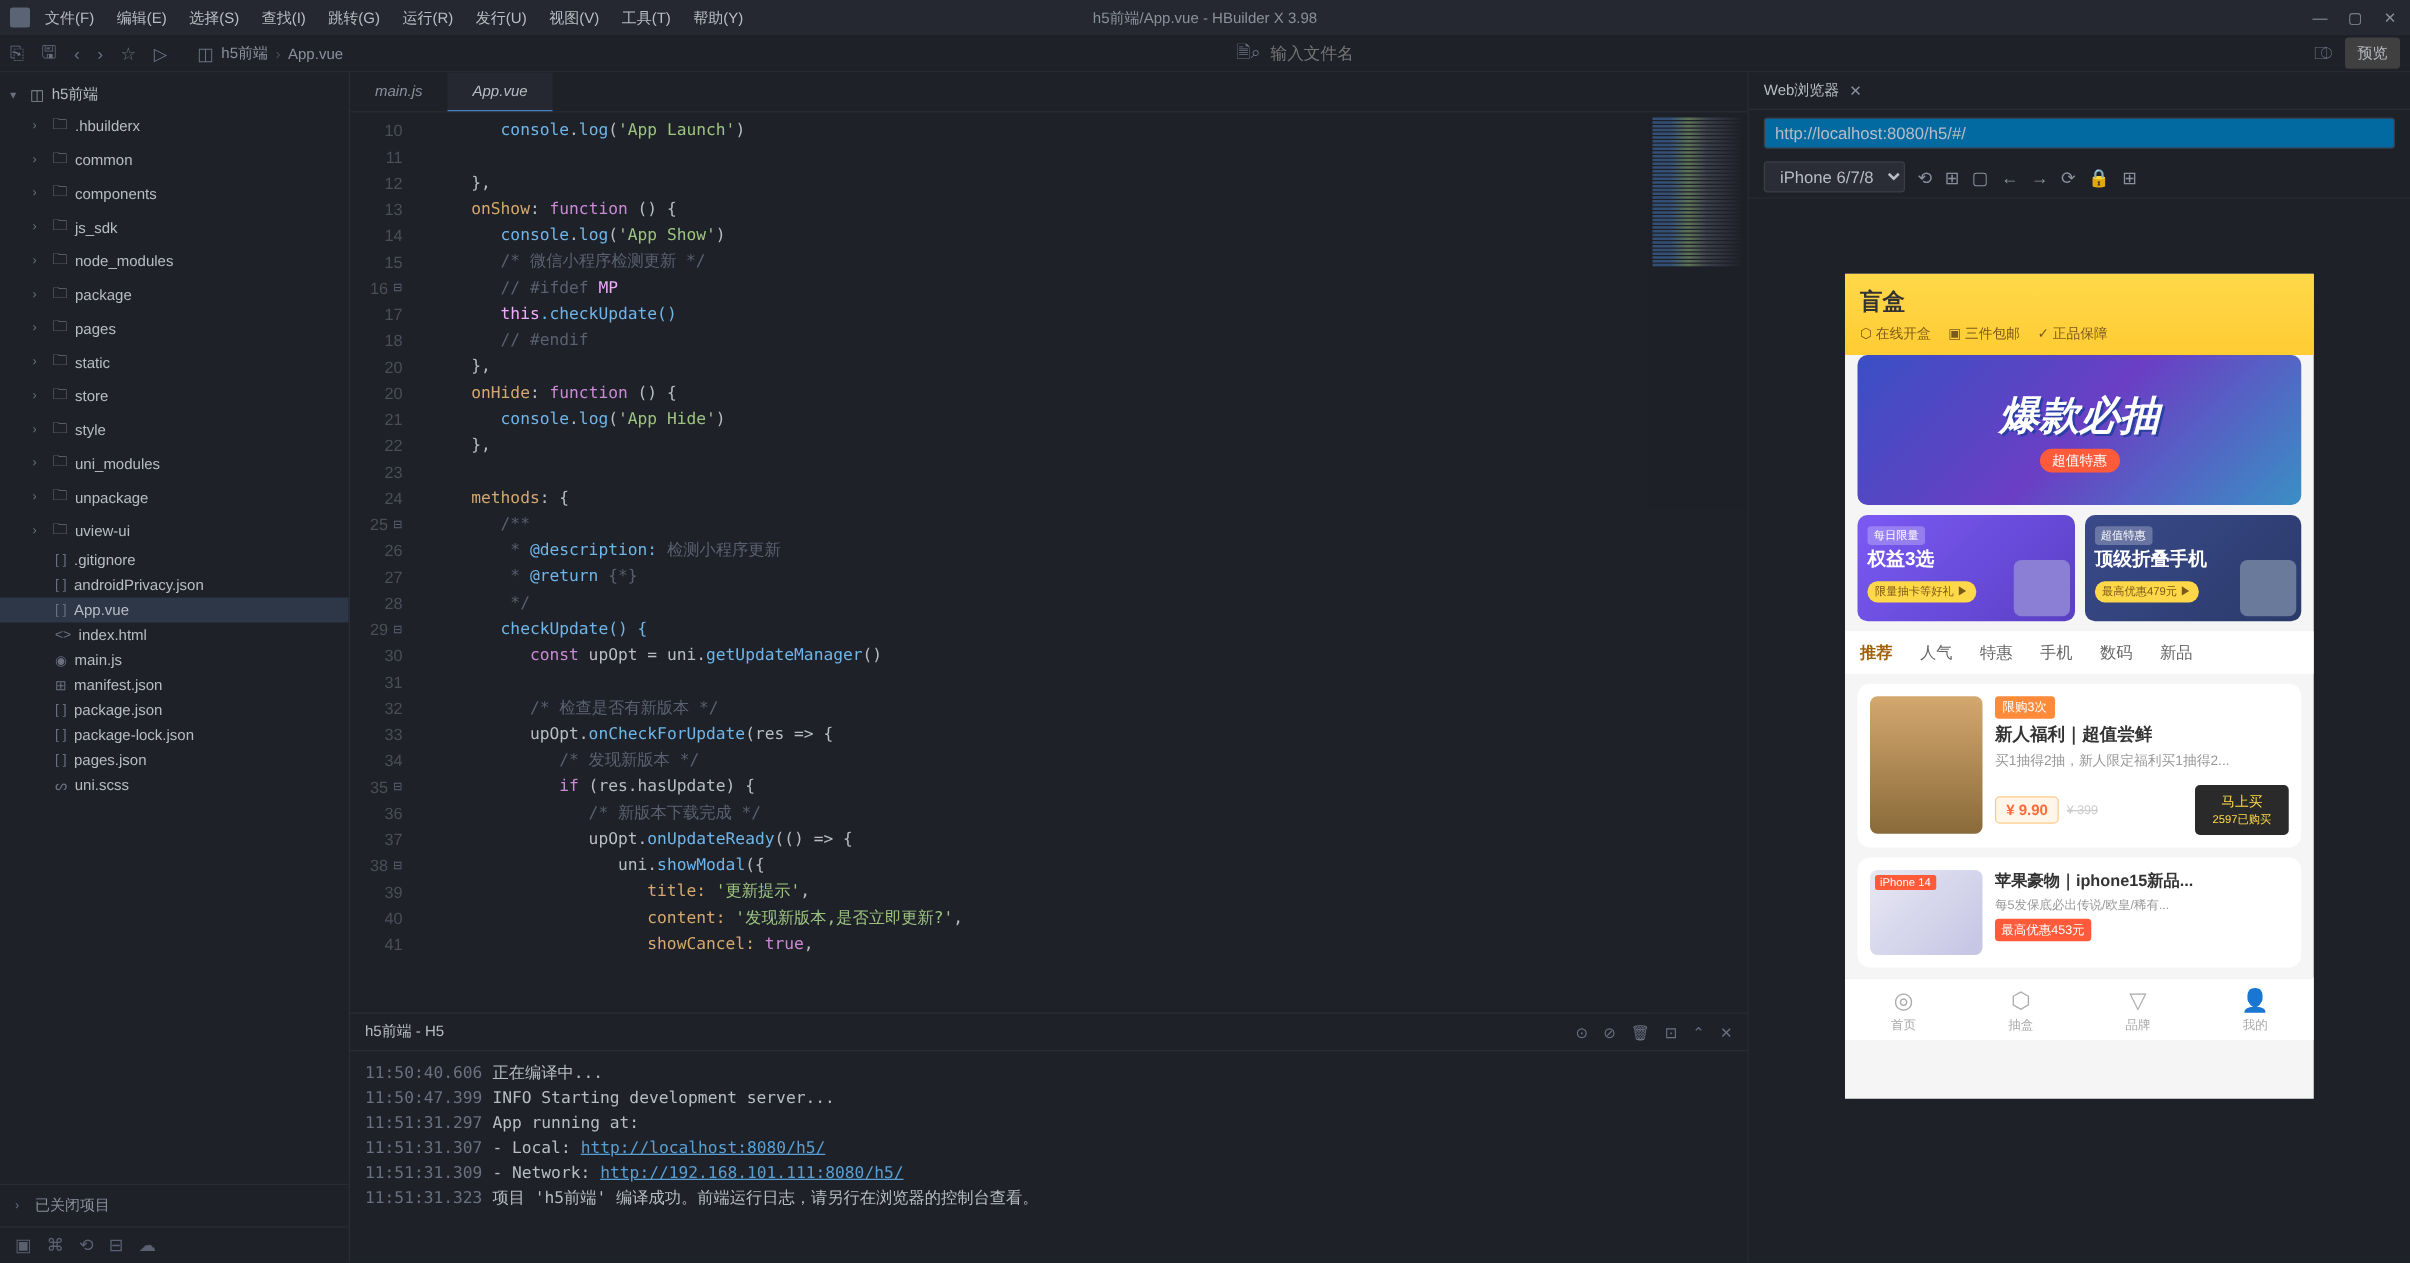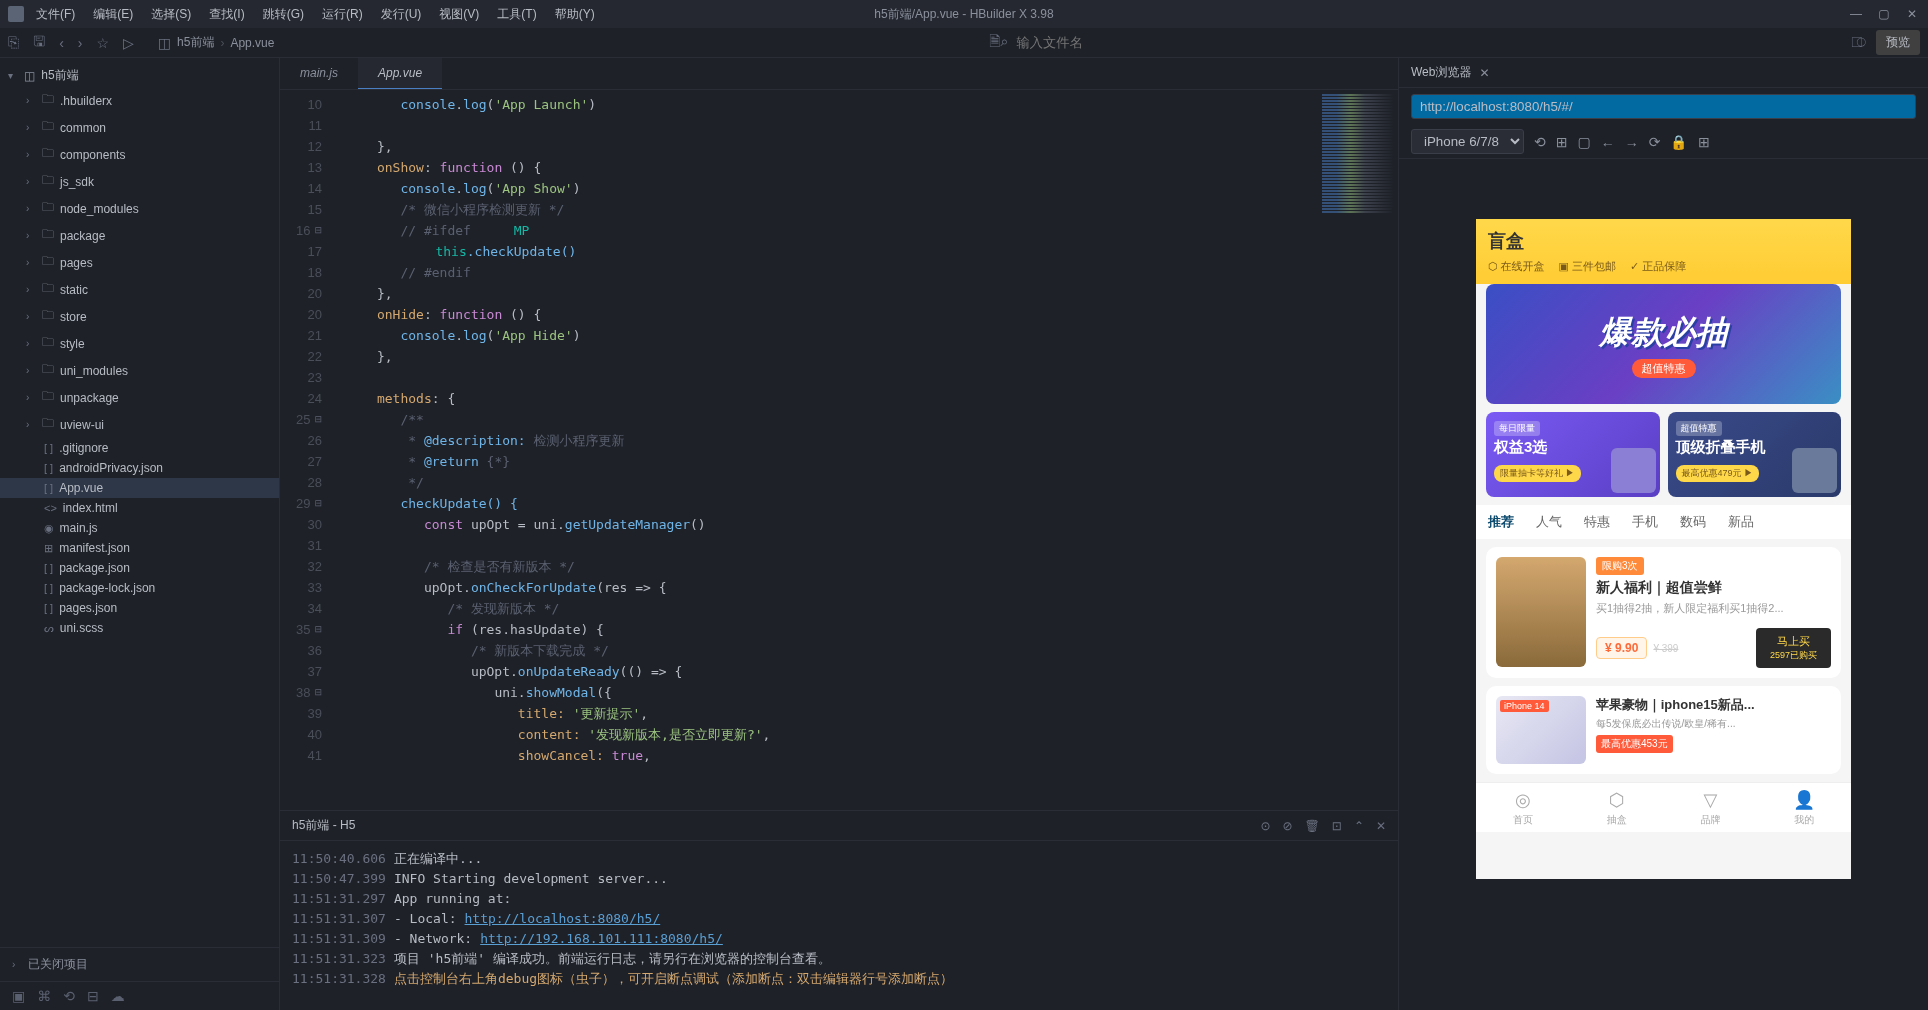--- a/index.html
+++ b/index.html
@@ -42,21 +42,21 @@
 .tab.active { background: #252830; color: #b8bcc4; border-bottom: 1px solid #4a7fc4; }
 .editor { flex: 1; display: flex; overflow: hidden; position: relative; }
 .gutter { width: 50px; text-align: center; padding: 4px 8px 4px 0; color: #4a4e58; font-family: Liberation Sans, sans-serif; font-size: 13px; line-height: 21px; }
 .gutter .ln { display: flex; justify-content: flex-end; gap: 4px; }
 .fold { color: #5a6070; font-size: 9px; }
 .code { flex: 1; padding: 4px 0; font-family: Consolas, monospace; font-size: 13px; line-height: 21px; white-space: pre; color: #b8bcc4; }
 .kw { color: #c98ad4; }
 .fn { color: #6fb5e8; }
 .str { color: #9cc480; }
 .cmt { color: #5a6070; }
-.this { color: #14b8a6; margin-left: 35px; }
+.this { color: #f0abfc; }
 .prop { color: #d4a86f; }
 .def { color: #6fb5e8; }
 .minimap { width: 80px; background: #1e2128; opacity: 0.5; padding: 4px; }
 .mm-line { height: 2px; margin-bottom: 1px; background: linear-gradient(90deg, #4a7fc4 20%, #9cc480 40%, #5a6070 60%, transparent); }
 .console { height: 200px; background: #1e2128; border-top: 1px solid #2a2d36; display: flex; flex-direction: column; }
 .console-header { height: 30px; display: flex; align-items: center; justify-content: space-between; padding: 0 12px; border-bottom: 1px solid #2a2d36; }
 .console-title { color: #b8bcc4; }
 .console-actions { display: flex; gap: 12px; }
 .ca-icon { color: #6a7080; cursor: pointer; }
 .console-body { flex: 1; padding: 8px 12px; font-family: Consolas, monospace; font-size: 13px; line-height: 20px; overflow-y: auto; }
@@ -86,21 +86,21 @@
 .promo-row { display: flex; gap: 8px; padding: 0 10px 8px; }
 .promo { flex: 1; height: 85px; border-radius: 8px; padding: 8px; position: relative; overflow: hidden; }
 .promo1 { background: linear-gradient(135deg, #7a5af4, #5a3fc4); }
 .promo2 { background: linear-gradient(135deg, #3a4a8a, #2a3a6a); }
 .promo-tag { background: rgba(255,255,255,0.25); color: #fff; font-size: 9px; padding: 1px 5px; border-radius: 3px; display: inline-block; }
 .promo-title { color: #fff; font-weight: bold; font-size: 15px; margin-top: 2px; }
 .promo-btn { background: #ffd84a; color: #7a5a1a; font-size: 9px; padding: 2px 6px; border-radius: 8px; display: inline-block; margin-top: 8px; }
 .promo-img { position: absolute; right: 4px; bottom: 4px; width: 45px; height: 45px; background: #8a7fd4; border-radius: 6px; }
 .cat-tabs { display: flex; padding: 8px 12px; gap: 22px; background: #fff; font-size: 13px; }
 .cat-tab { color: #666; cursor: pointer; }
-.cat-tab.active { color: #0c4a6e; font-weight: bold; }
+.cat-tab.active { color: #a16207; font-weight: bold; }
 .product-card { margin: 8px 10px; background: #fff; border-radius: 10px; padding: 10px; display: flex; gap: 10px; }
 .pc-img { width: 90px; height: 110px; background: linear-gradient(180deg, #d4a86f, #8a6a3a); border-radius: 6px; }
 .pc-info { flex: 1; }
 .pc-badge { background: #ff8a3a; color: #fff; font-size: 10px; padding: 2px 6px; border-radius: 3px; display: inline-block; }
 .pc-title { font-size: 14px; font-weight: bold; color: #333; margin-top: 4px; }
 .pc-desc { font-size: 11px; color: #999; margin-top: 4px; }
 .pc-price-row { display: flex; align-items: center; gap: 6px; margin-top: 12px; }
 .pc-price { background: #fff5e8; border: 1px solid #ffcc8a; color: #ff6a3a; font-size: 12px; padding: 3px 8px; border-radius: 4px; font-weight: bold; }
 .pc-oldprice { color: #ccc; text-decoration: line-through; font-size: 10px; }
 .pc-buy { background: #2a2a2a; color: #ffd84a; font-size: 11px; padding: 6px 14px; border-radius: 4px; text-align: center; }
@@ -480,24 +480,20 @@
           </div>
         <div class="log-line">
             <span class="log-time">11:51:31.309</span>
             <span class="log-text">  - Network: </span>
             <span class="log-link">http://192.168.101.111:8080/h5/</span>
           </div>
         <div class="log-line">
             <span class="log-time">11:51:31.323</span>
             <span class="log-text">项目 'h5前端' 编译成功。前端运行日志，请另行在浏览器的控制台查看。</span>
           </div>
-        <div class="log-line">
-            <span class="log-time">11:51:31.328</span>
-            <span class="log-warn">点击控制台右上角debug图标（虫子），可开启断点调试（添加断点：双击编辑器行号添加断点）</span>
-          </div>
       </div>
     </div>
   </div>
 
   <div class="preview-panel">
     <div class="pp-header">
       <span class="pp-title">Web浏览器</span>
       <span class="pp-close">✕</span>
     </div>
     <div class="url-bar">

